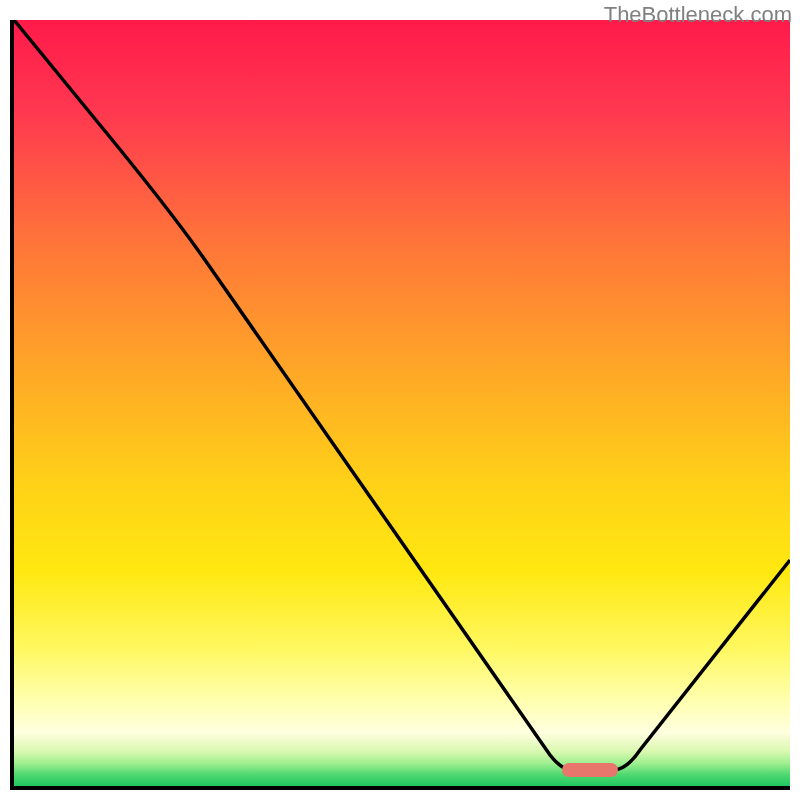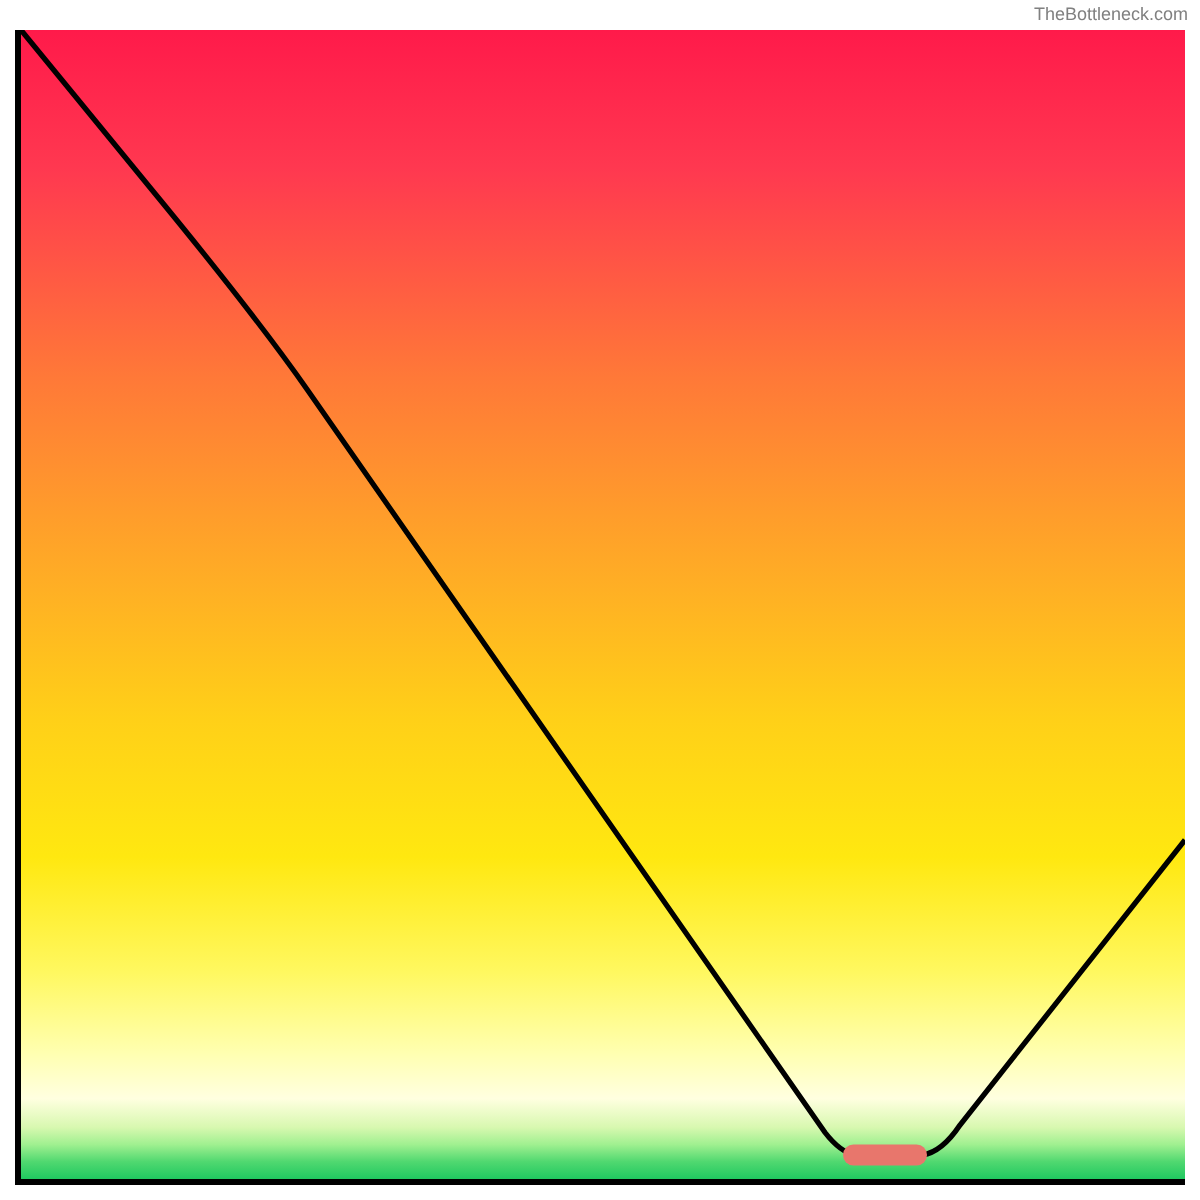--- a/index.html
+++ b/index.html
@@ -9,21 +9,21 @@
     height: 800px;
     background: #ffffff;
     position: relative;
     font-family: Arial, sans-serif;
   }
   .watermark {
     position: absolute;
     top: 2px;
     right: 8px;
     color: #808080;
-    font-size: 12px;
+    font-size: 22px;
     font-weight: normal;
     z-index: 10;
   }
   .chart-container {
     position: absolute;
     left: 10px;
     top: 20px;
     width: 780px;
     height: 770px;
     background: #ffffff;

